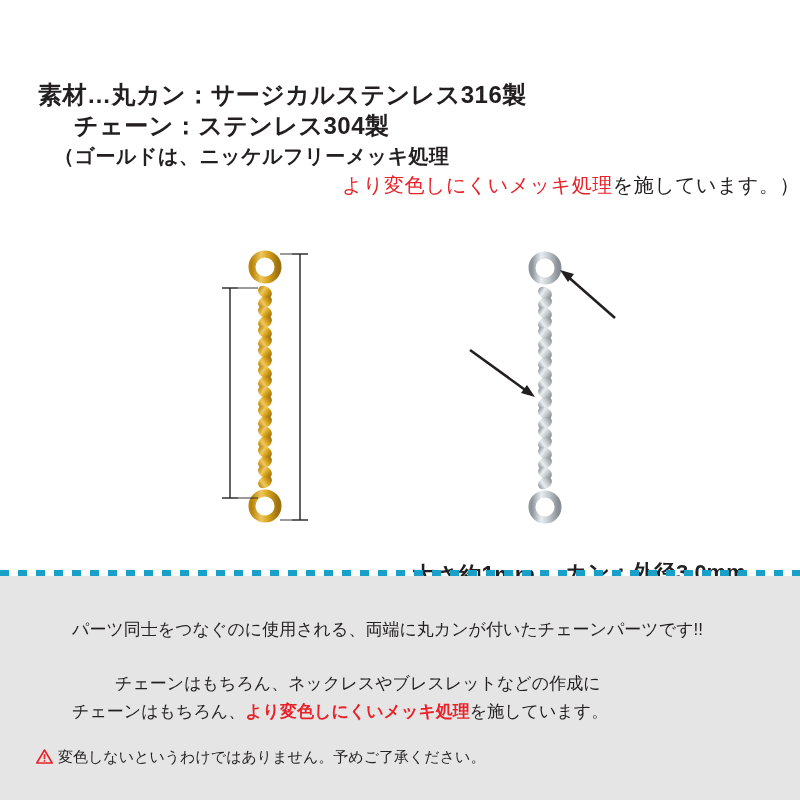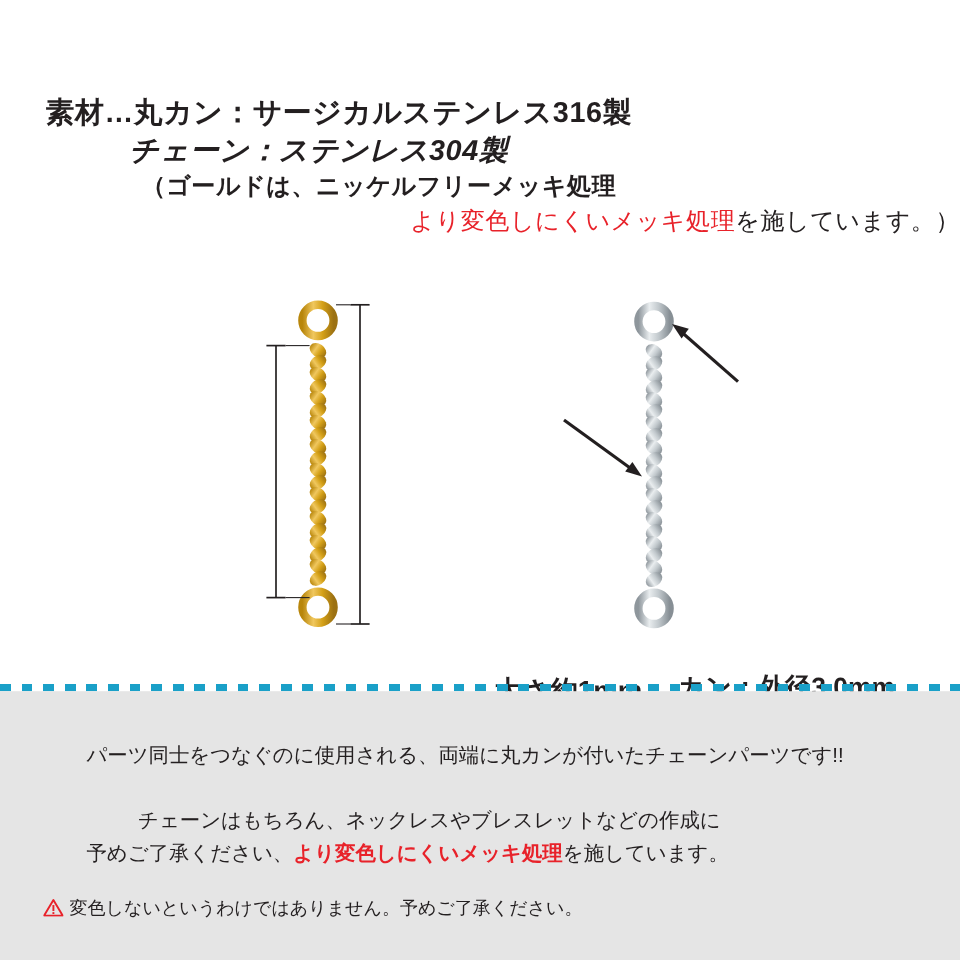--- a/index.html
+++ b/index.html
@@ -34,27 +34,26 @@
     letter-spacing: 0.5px;
     white-space: nowrap;
   }
   .spec-line-1 {
     font-size: 24px;
     padding-left: 38px;
     line-height: 1.25;
   }
   .spec-line-2 {
     font-size: 24px;
-    padding-left: 108px;
+    padding-left: 74px;
     line-height: 1.35;
-    font-style: italic;
   }
   .spec-line-3 {
     font-size: 20px;
-    padding-left: 118px;
+    padding-left: 54px;
     line-height: 1.45;
     font-weight: bold;
   }
   .spec-line-4 {
     font-size: 20px;
     padding-left: 104px;
     line-height: 1.45;
     font-weight: normal;
     text-align: right;
   }
@@ -270,21 +269,21 @@
     </div>
     <div class="right-note">※カンに切れ目はありません。</div>
   </div>
 
   <div class="divider"></div>
 
   <div class="bottom-panel">
     <div class="bp-text bp-1">パーツ同士をつなぐのに使用される、両端に丸カンが付いたチェーンパーツです!!</div>
     <div class="bp-text bp-2">チェーンはもちろん、ネックレスやブレスレットなどの作成に</div>
     <div class="bp-text bp-3">
-      <span>予めご了承ください、</span><span class="note-red">より変色しにくいメッキ処理</span><span>を施しています。</span>
+      <span>チェーンはもちろん、</span><span class="note-red">より変色しにくいメッキ処理</span><span>を施しています。</span>
     </div>
     <div class="bp-text bp-4">
       <span class="warn-icon">
         <svg width="17" height="15" viewBox="0 0 17 15">
           <polygon points="8.5,1 16.2,14 0.8,14" fill="none" stroke="#e8222a" stroke-width="1.6" stroke-linejoin="round"></polygon>
           <rect x="7.7" y="5.2" width="1.6" height="5" fill="#e8222a"></rect>
           <rect x="7.7" y="11.1" width="1.6" height="1.6" fill="#e8222a"></rect>
         </svg>
       </span><span>変色しないというわけではありません。予めご了承ください。</span>
     </div>

